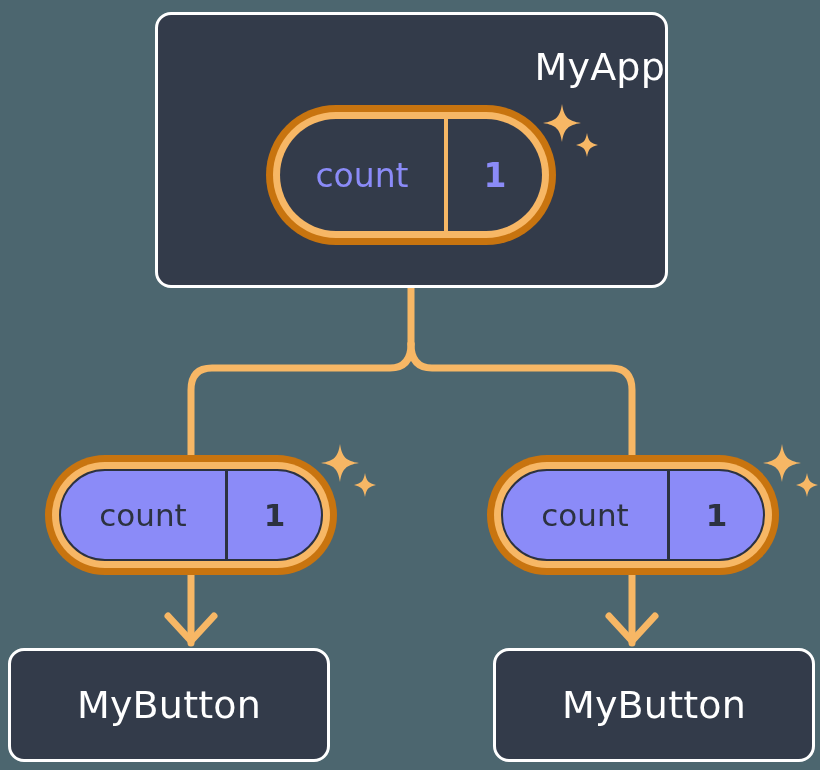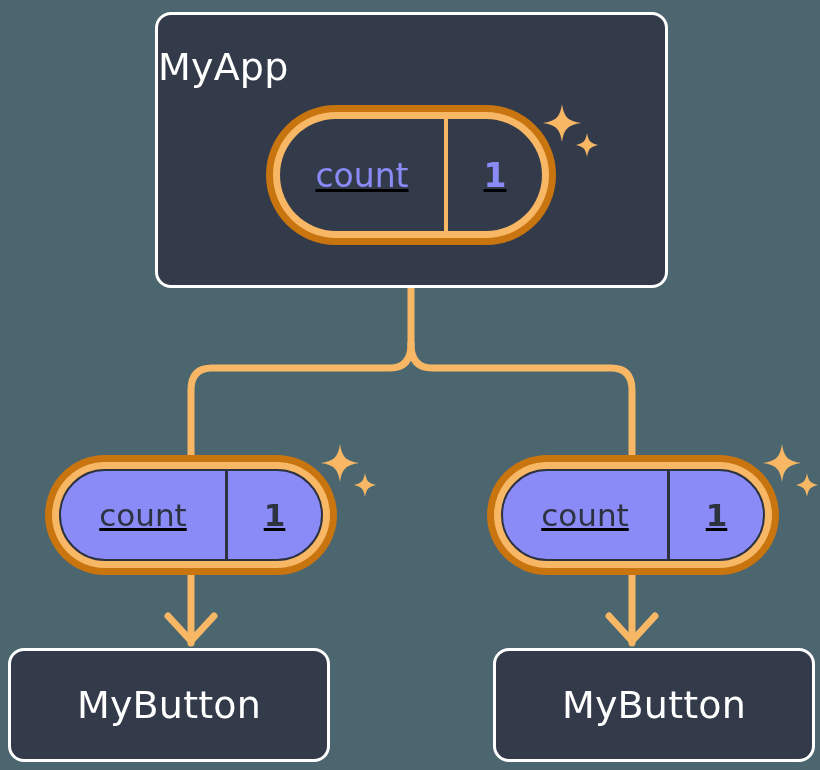--- a/index.html
+++ b/index.html
@@ -39,21 +39,21 @@
     background: #333b4a;
     border: 3px solid #ffffff;
     border-radius: 16px;
     z-index: 2;
   }
   .comp-title {
     color: #ffffff;
     font-size: 38px;
     font-weight: 400;
     letter-spacing: 0.2px;
-    text-align: left;
+    text-align: right;
     white-space: nowrap;
   }
 
   #box-myapp {
     left: 155px;
     top: 12px;
     width: 513px;
     height: 276px;
   }
   #box-myapp .comp-title {
@@ -84,21 +84,20 @@
     position: absolute;
     z-index: 3;
   }
   .pill {
     position: relative;
     box-sizing: border-box;
     border-radius: 999px;
     background: #c8740f;           
     padding: 7px;
     display: block;
-    text-decoration: underline;
   }
   .pill-mid {
     box-sizing: border-box;
     border-radius: 999px;
     background: #f7b765;           
     padding: 7px;
     display: block;
   }
   .pill-inner {
     box-sizing: border-box;

